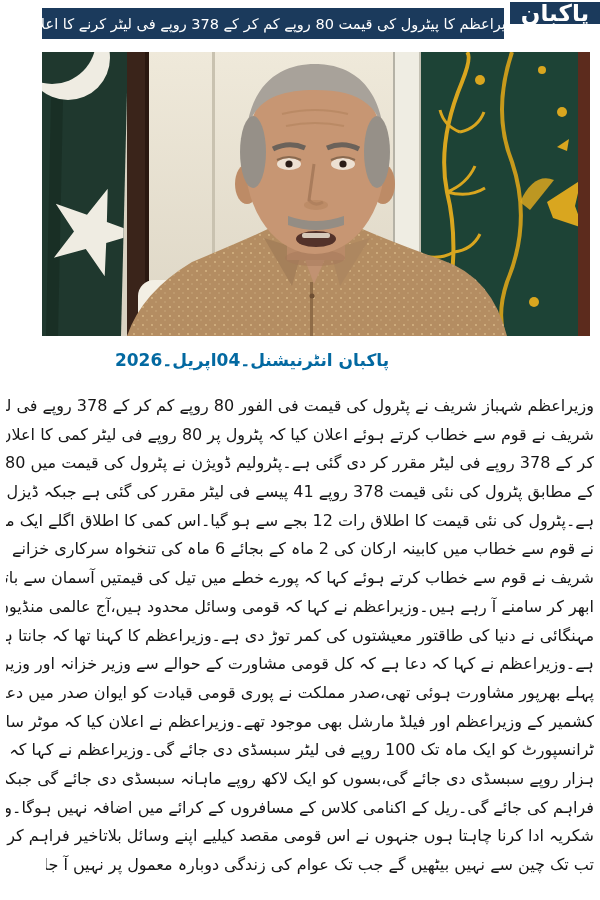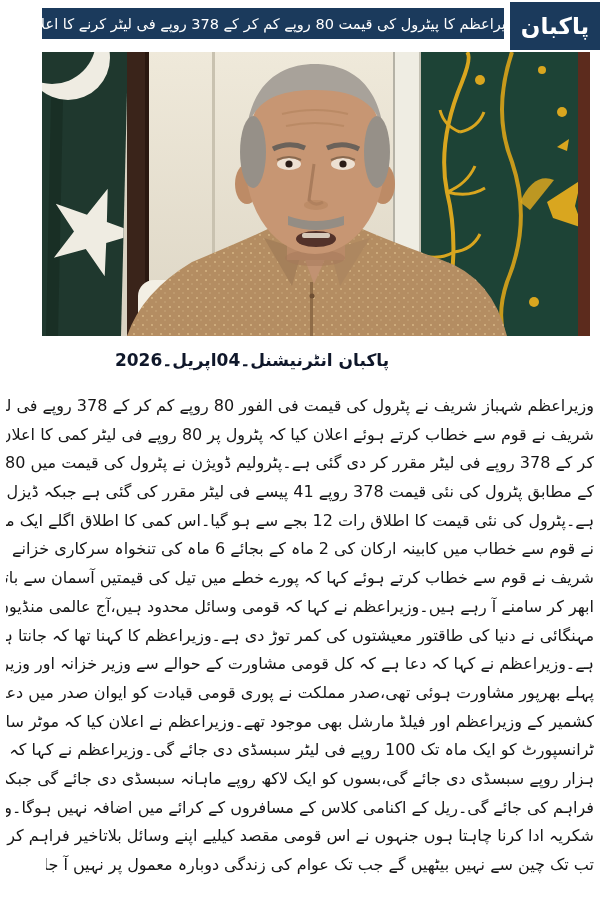--- a/index.html
+++ b/index.html
@@ -7,21 +7,21 @@
     width:600px;height:900px;
     background:#ffffff;
     font-family:"DejaVu Sans", sans-serif;
     position:relative;
     overflow:hidden;
   }
   .page{position:absolute;inset:0;}
 
   
   .logo-block{
-    position:absolute;top:2px;right:0;width:90px;height:48px;
+    position:absolute;top:2px;right:0;width:90px;height:22px;
     background:#1b3a5c;color:#fff;
     display:flex;align-items:center;justify-content:center;
     font-size:23px;font-weight:bold;
     direction:rtl;
   }
   .headline-bar{
     position:absolute;top:8px;left:42px;width:462px;height:31px;
     background:#1b3a5c;color:#fff;
     display:flex;align-items:center;justify-content:center;
     font-size:14.5px;
@@ -33,21 +33,21 @@
   .photo{
     position:absolute;top:52px;left:42px;width:548px;height:284px;
     overflow:hidden;background:#ded8ca;
   }
   .photo svg{display:block;width:548px;height:284px;}
 
   
   .dateline{
     position:absolute;top:350px;left:0;width:504px;height:30px;
     text-align:center;
-    color:#0f172a;font-weight:bold;font-size:17px;
+    color:#0369a1;font-weight:bold;font-size:17px;
     direction:rtl;
   }
 
   
   .article{
     position:absolute;top:392px;left:6px;width:588px;
     direction:rtl;
     color:#161616;
     font-size:16px;
   }

